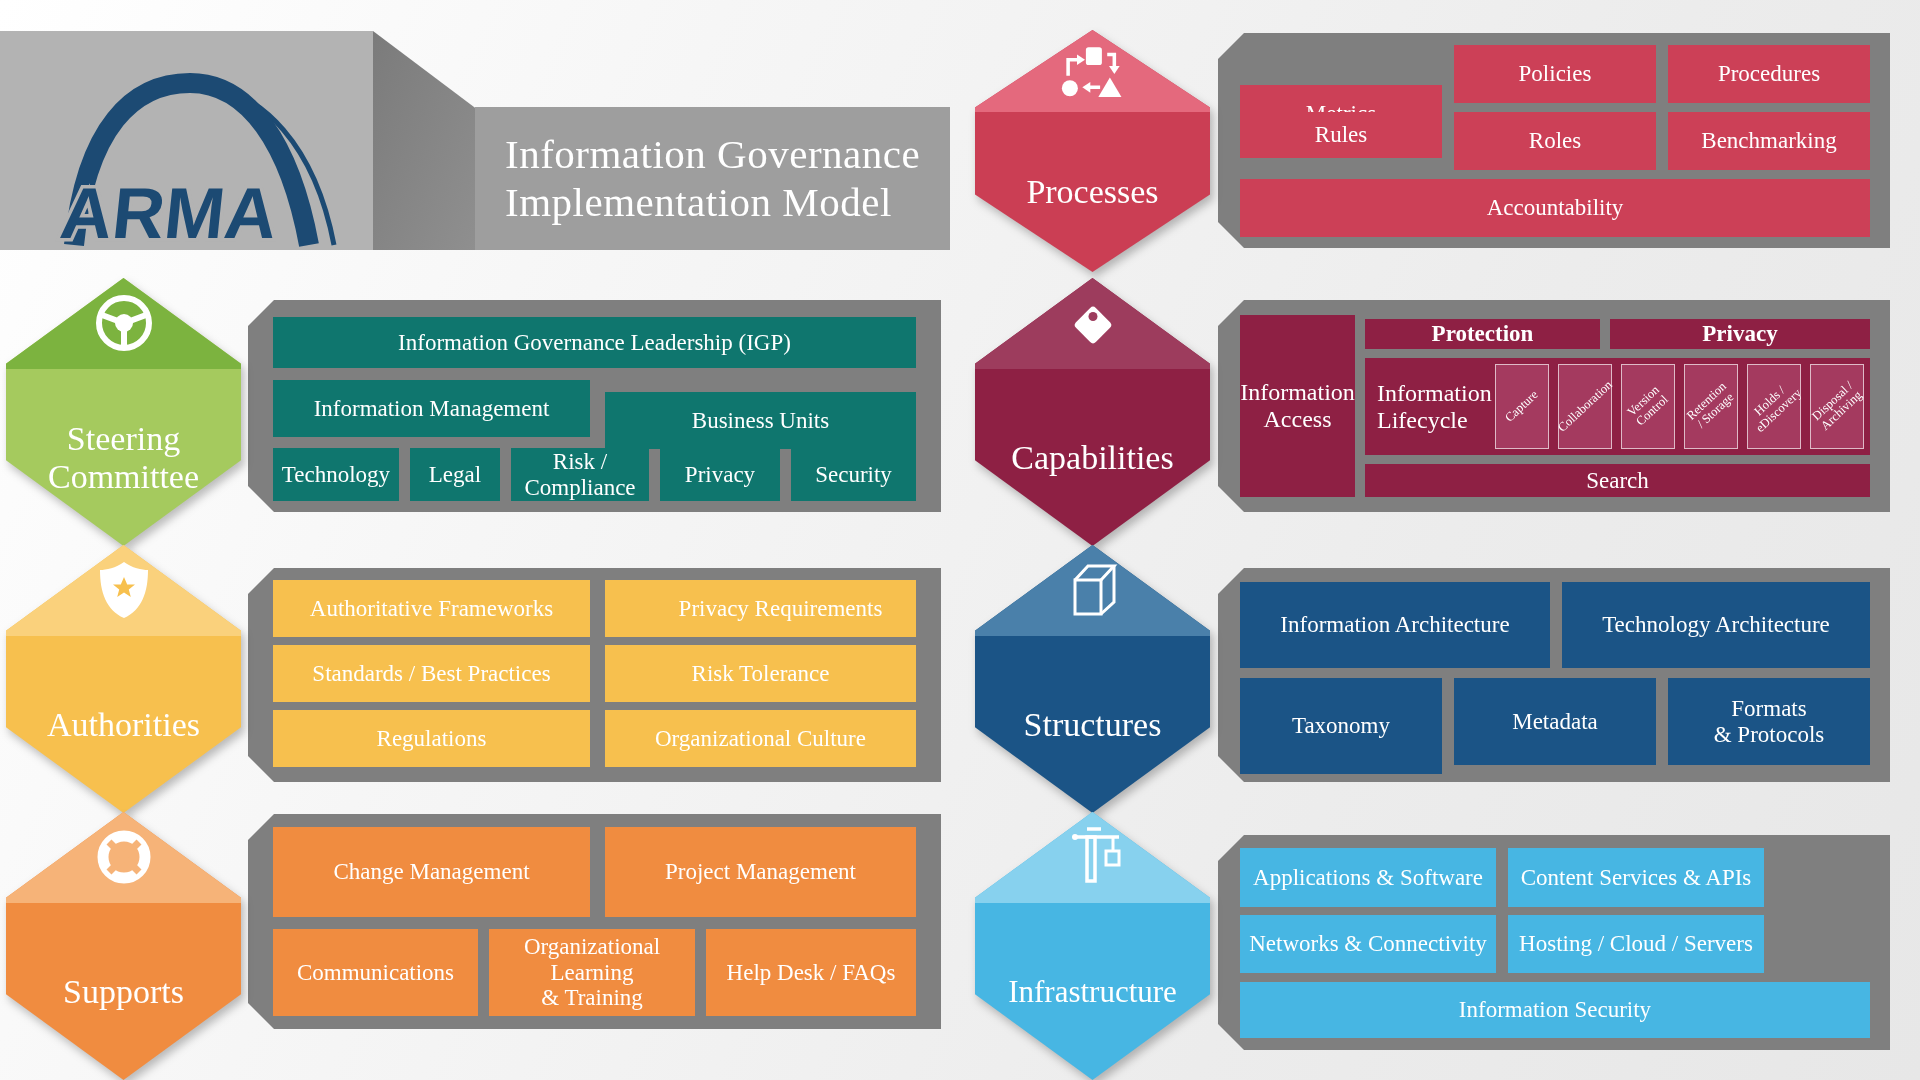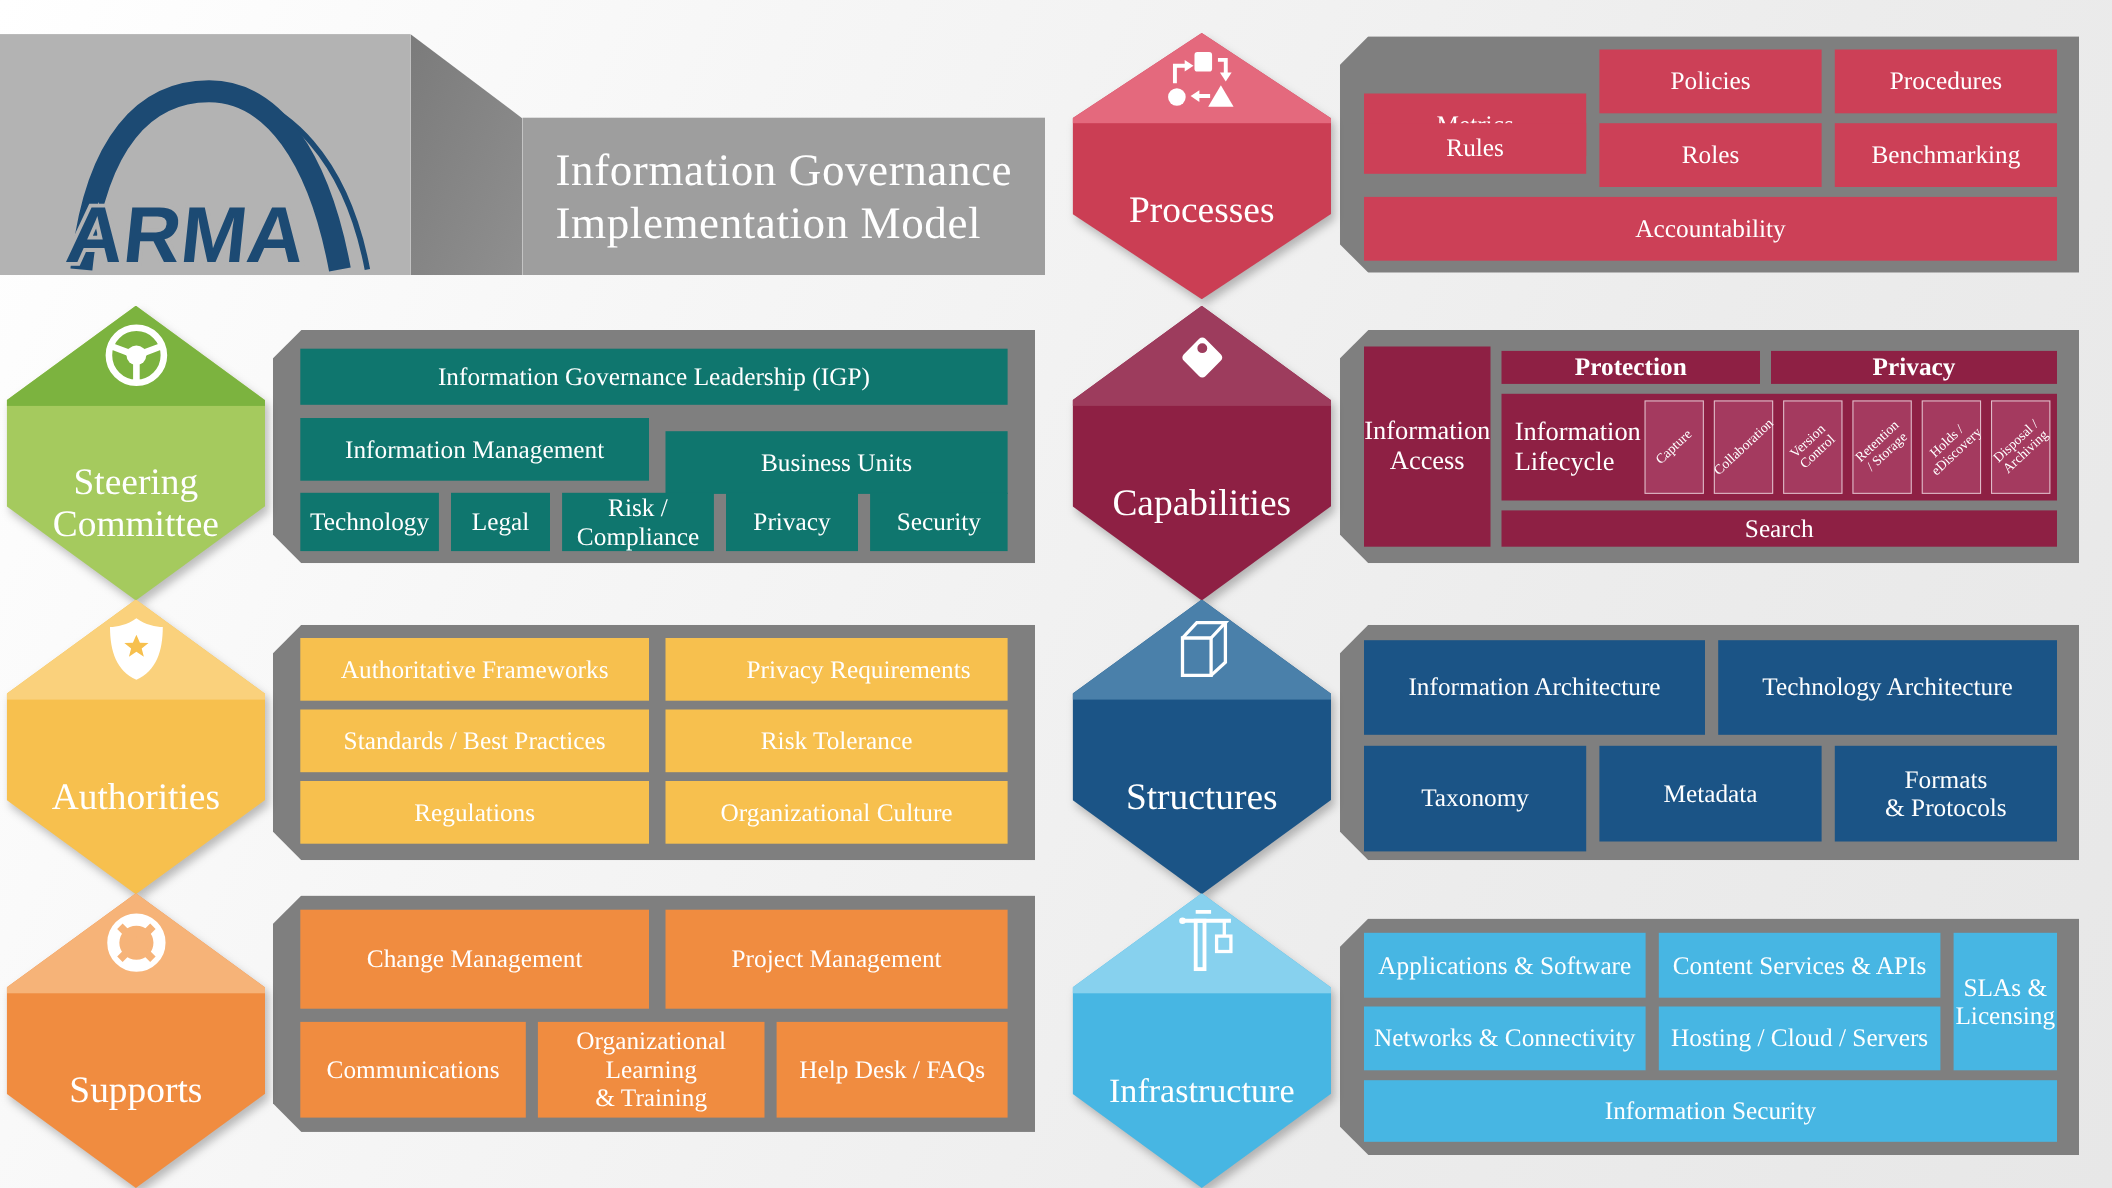--- a/index.html
+++ b/index.html
@@ -133,22 +133,20 @@
         <path d="M14 22 L27 8 H53 L40 22" stroke="#fff" stroke-width="3" fill="none"></path>
         <path d="M53 8 V44 L40 56" stroke="#fff" stroke-width="3" fill="none"></path>
       </svg>
       <div class="hex-label">Structures</div>
     </div>
   </div>
 
   <div class="panel" style="left:1218px;top:835px;width:672px;height:215px;">
     <div class="tile lblue" style="left:22px;top:13px;width:256px;height:59px;">Applications &amp; Software</div>
     <div class="tile lblue" style="left:290px;top:13px;width:256px;height:59px;">Content Services &amp; APIs</div>
-    <div class="tile lblue" style="left:558px;top:13px;width:94px;height:125px;">SLAs &amp;
-Licensing</div>
     <div class="tile lblue" style="left:22px;top:80px;width:256px;height:58px;">Networks &amp; Connectivity</div>
     <div class="tile lblue" style="left:290px;top:80px;width:256px;height:58px;">Hosting / Cloud / Servers</div>
     <div class="tile lblue" style="left:22px;top:147px;width:630px;height:56px;">Information Security</div>
   </div>
   <div class="hex" style="left:975px;top:812px;width:235px;height:268px;">
     <div class="hex-shape" style="background:#47b6e3;">
       <div class="hex-top" style="background:#87d1ee;"></div>
       <svg class="hex-icon" viewBox="0 0 64 64">
         <rect x="26" y="12" width="8" height="44" stroke="#fff" stroke-width="3.5" fill="none"></rect>
         <path d="M14 12 H58" stroke="#fff" stroke-width="3.5" fill="none"></path>

